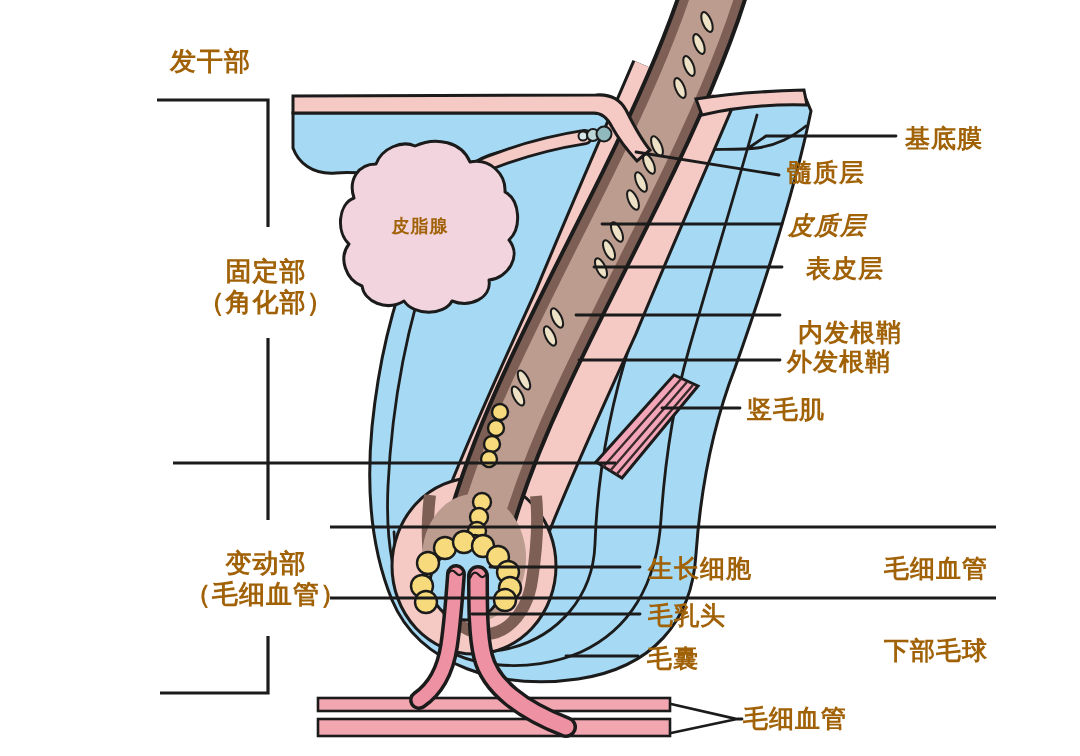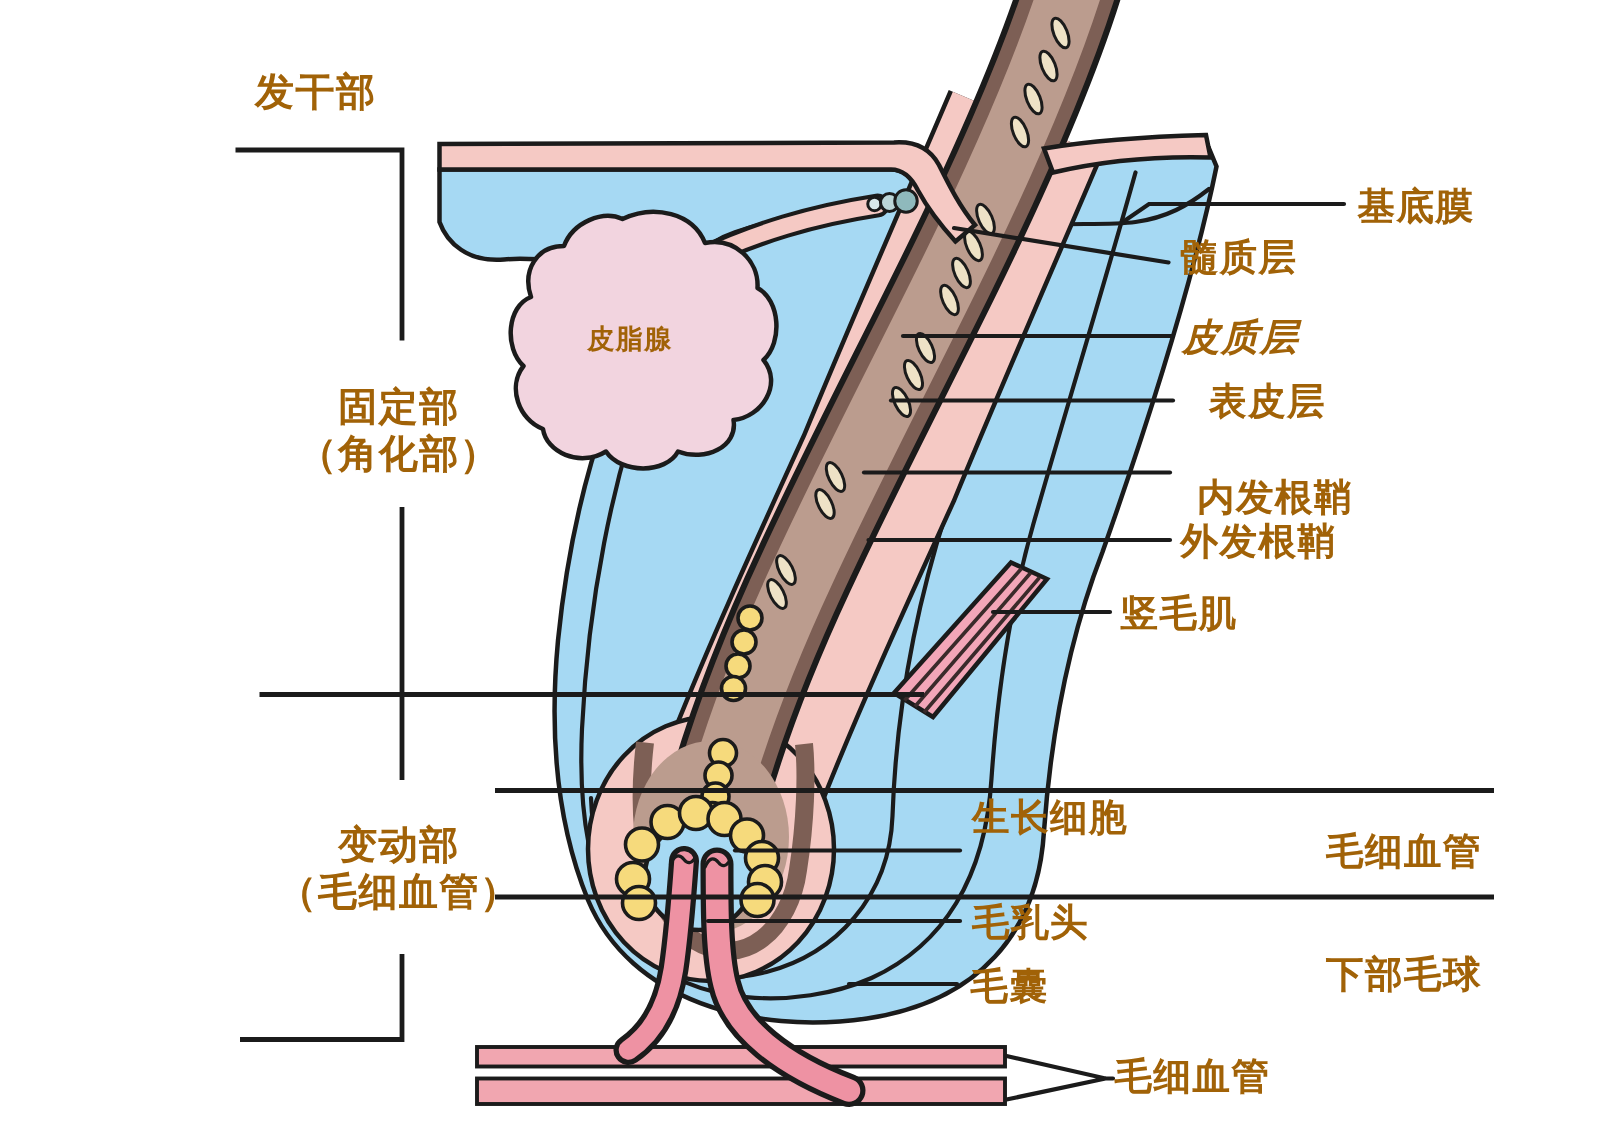--- a/index.html
+++ b/index.html
@@ -203,20 +203,20 @@
 
 <div class="lbl center" style="left:345px;top:216px;width:150px;font-size:18px;">皮脂腺</div>
 
 <div class="lbl" style="left:905px;top:124px;">基底膜</div>
 <div class="lbl" style="left:787px;top:158px;">髓质层</div>
 <div class="lbl" style="left:788px;top:211px;font-style:italic;">皮质层</div>
 <div class="lbl" style="left:787px;top:254px;margin-left:19px;">表皮层</div>
 <div class="lbl" style="left:798px;top:302px;margin-top:16px;">内发根鞘</div>
 <div class="lbl" style="left:787px;top:347px;">外发根鞘</div>
 <div class="lbl" style="left:747px;top:395px;">竖毛肌</div>
-<div class="lbl" style="left:648px;top:531px;">生长细胞</div>
+<div class="lbl" style="left:648px;top:554px;">生长细胞</div>
 <div class="lbl" style="left:884px;top:554px;">毛细血管</div>
 <div class="lbl" style="left:648px;top:601px;">毛乳头</div>
 <div class="lbl" style="left:884px;top:636px;">下部毛球</div>
 <div class="lbl" style="left:647px;top:644px;">毛囊</div>
 <div class="lbl" style="left:743px;top:704px;">毛细血管</div>
 
 </div>
 
 </body></html>

